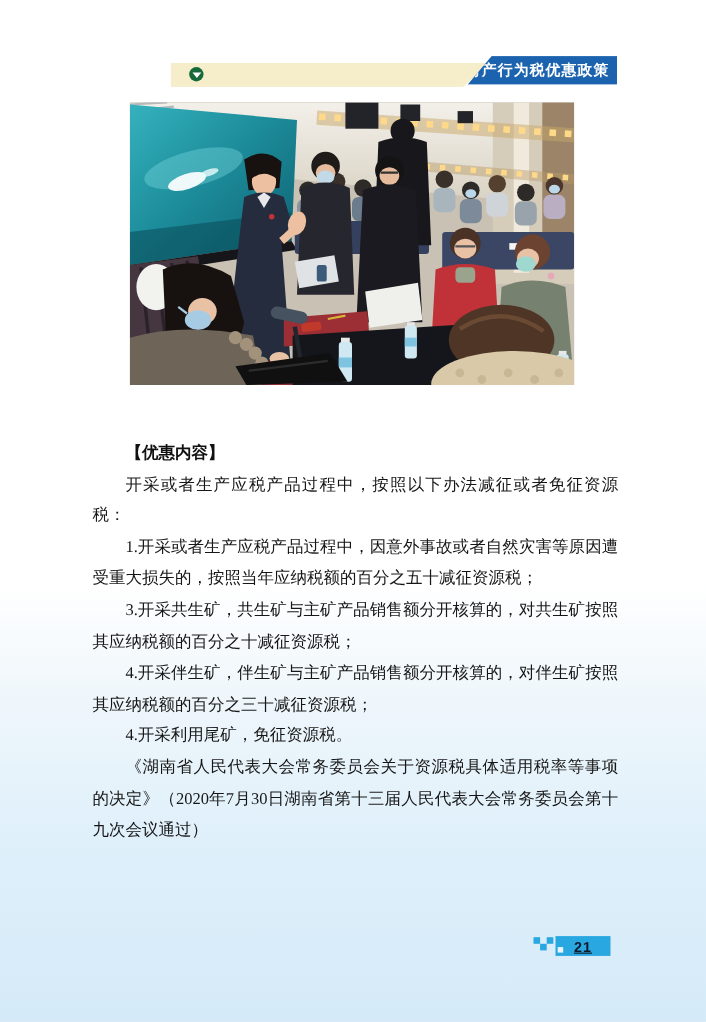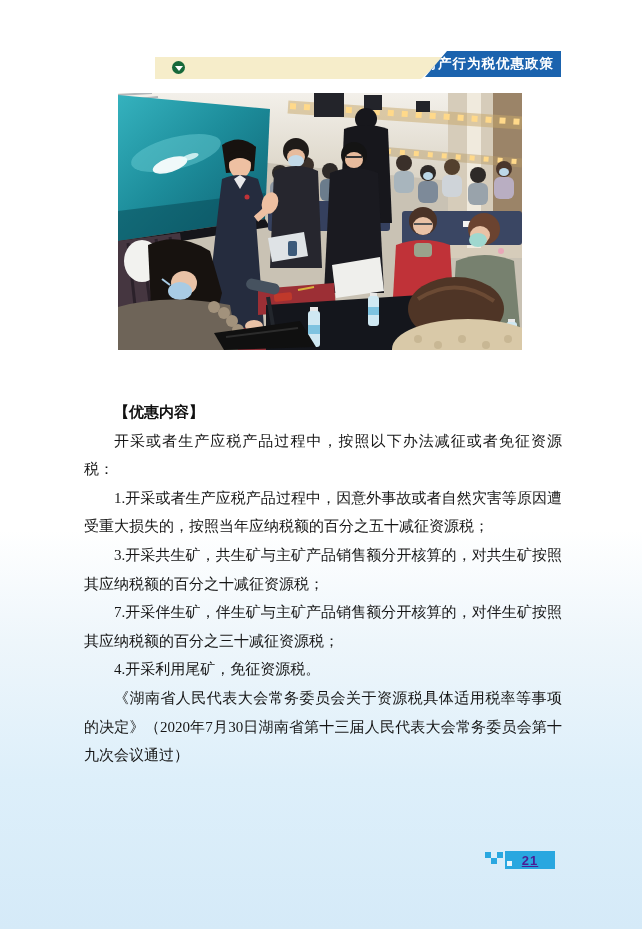--- a/index.html
+++ b/index.html
@@ -35,21 +35,21 @@
   .content p.hd{font-family:"Liberation Sans",sans-serif;font-weight:bold;color:#111;}
 
   
   .page-badge{position:absolute;left:485px;top:851px;display:flex;align-items:flex-start;}
   .checks{position:relative;width:18px;height:12px;margin-top:1px;}
   .checks i{position:absolute;width:6px;height:6px;background:#29a7e0;}
   .checks i.c1{left:0;top:0;} .checks i.c2{left:12px;top:0;} .checks i.c3{left:6px;top:6px;}
   .num-box{position:relative;width:50px;height:18px;background:#29a7e0;margin-left:2px;
            display:flex;align-items:center;justify-content:center;}
   .num-box .notch{position:absolute;left:2px;top:10px;width:5px;height:5px;background:#eaf5fb;}
-  .num-box b{color:#4c1d95;font-family:"Liberation Sans",sans-serif;
+  .num-box b{color:#0f172a;font-family:"Liberation Sans",sans-serif;
              font-size:13px;font-weight:bold;letter-spacing:1px;text-decoration:underline;}
 </style>
 </head>
 <body>
 
 <div class="page">
 
   <div class="header-bar">
     <span class="marker">
         <span class="tri"></span>
@@ -249,21 +249,21 @@
           </g>
       </g>
     </svg>
   </div>
 
   <div class="content">
     <p class="hd">【优惠内容】</p>
     <p>开采或者生产应税产品过程中，按照以下办法减征或者免征资源税：</p>
     <p>1.开采或者生产应税产品过程中，因意外事故或者自然灾害等原因遭受重大损失的，按照当年应纳税额的百分之五十减征资源税；</p>
     <p>3.开采共生矿，共生矿与主矿产品销售额分开核算的，对共生矿按照其应纳税额的百分之十减征资源税；</p>
-    <p>7.开采伴生矿，伴生矿与主矿产品销售额分开核算的，对伴生矿按照其应纳税额的百分之三十减征资源税；</p>
+    <p>4.开采伴生矿，伴生矿与主矿产品销售额分开核算的，对伴生矿按照其应纳税额的百分之三十减征资源税；</p>
     <p>4.开采利用尾矿，免征资源税。</p>
     <p>《湖南省人民代表大会常务委员会关于资源税具体适用税率等事项的决定》（2020年7月30日湖南省第十三届人民代表大会常务委员会第十九次会议通过）</p>
   </div>
 
   <div class="page-badge">
     <span class="checks">
         <i class="c1"></i>
         <i class="c2"></i>
         <i class="c3"></i>
       </span>

